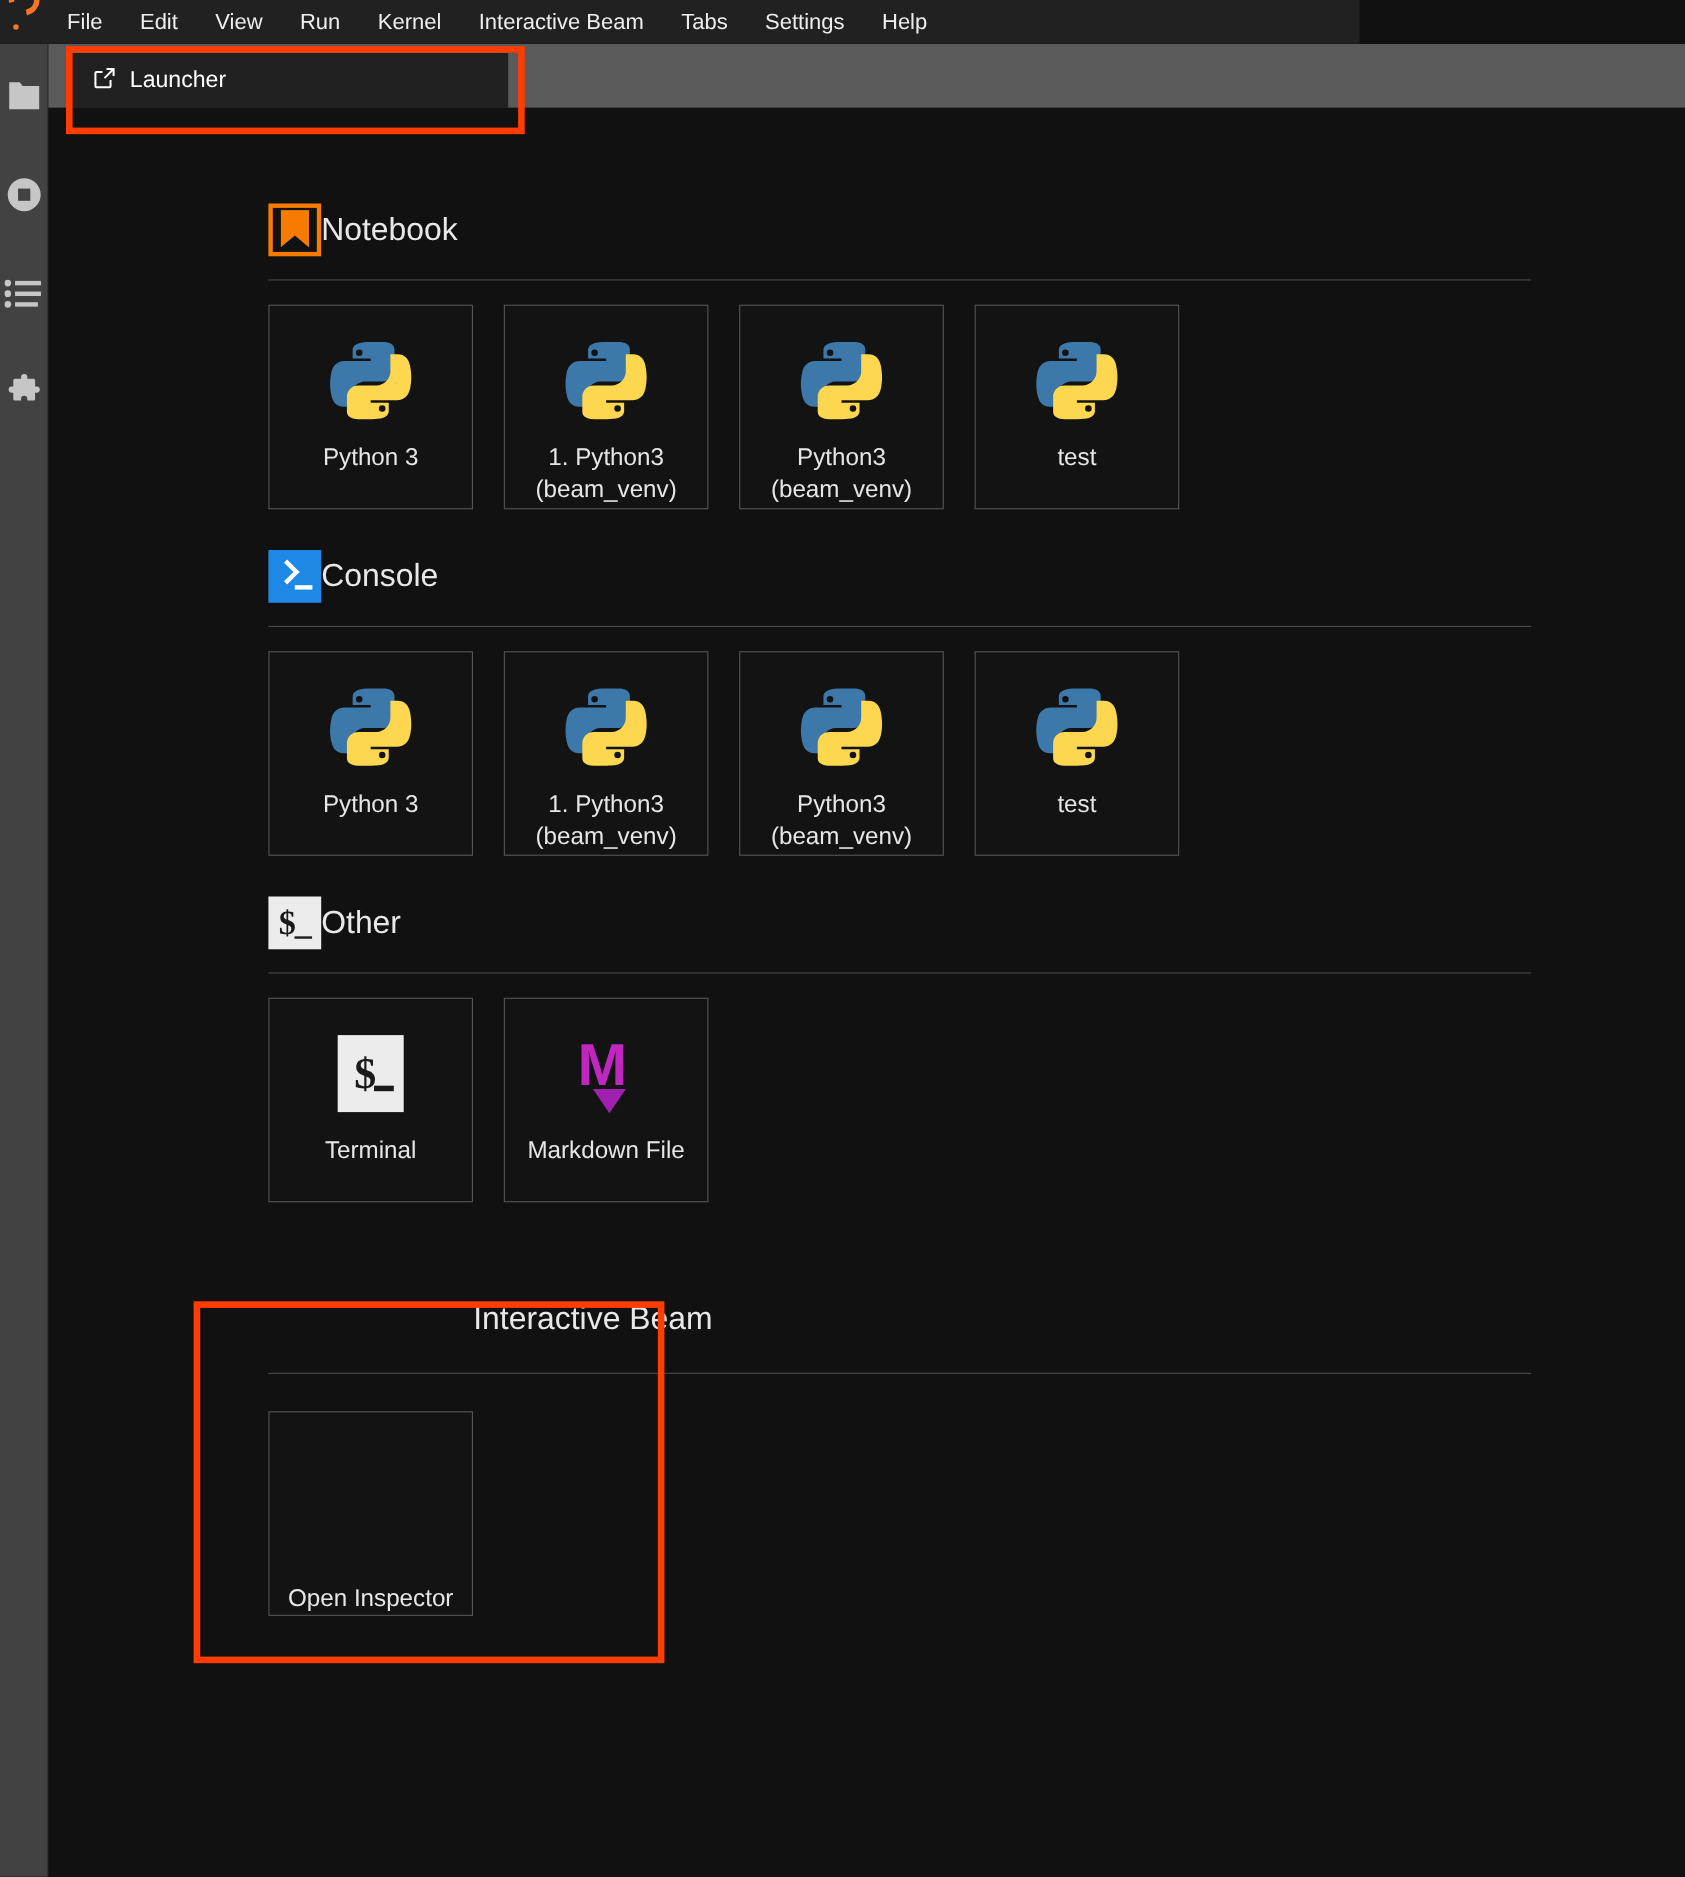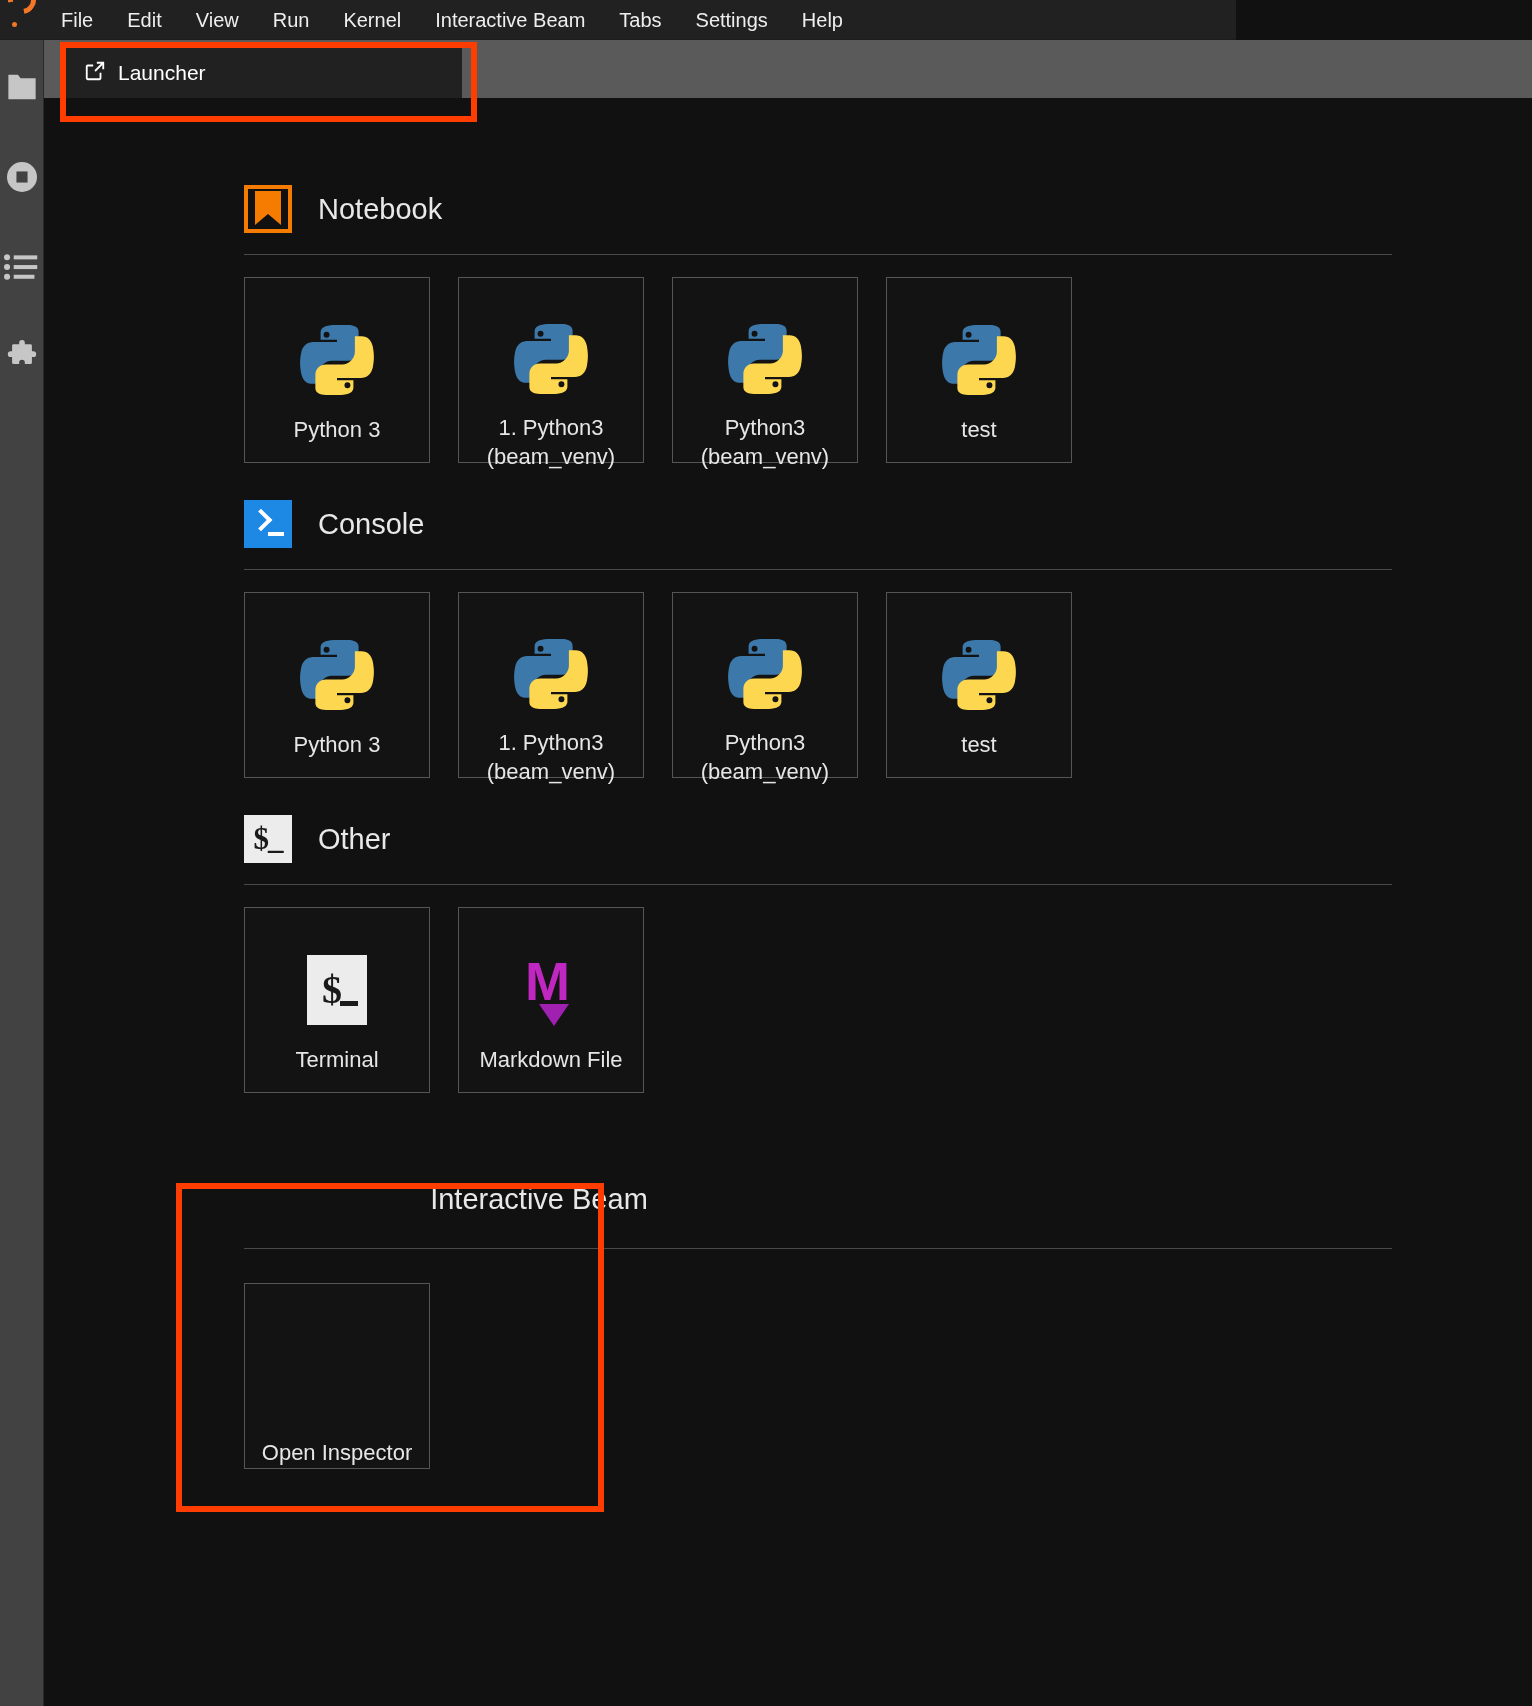--- a/index.html
+++ b/index.html
@@ -116,21 +116,20 @@
   }
   .launcher-body {
     padding: 50px 90px 0 200px;
   }
 
   .section { margin-bottom: 16px; }
 
   .section-head {
     display: flex;
     align-items: center;
-    gap: 26px;
     height: 62px;
     margin-top: 30px;
   }
   .section-title {
     color: #e8e8e8;
     font-size: 29px;
   }
   .section-rule {
     height: 1px;
     background: #4a4a4a;
@@ -198,21 +197,21 @@
   }
   .card {
     width: 186px;
     height: 186px;
     border: 1px solid #555555;
     background: #131313;
     display: flex;
     flex-direction: column;
     align-items: center;
     justify-content: flex-start;
-    padding-top: 40px;
+    padding-top: 26px;
     cursor: pointer;
     position: relative;
   }
   .card-icon {
     width: 84px; height: 84px;
     display: flex;
     align-items: center;
     justify-content: center;
     margin-bottom: 14px;
   }

